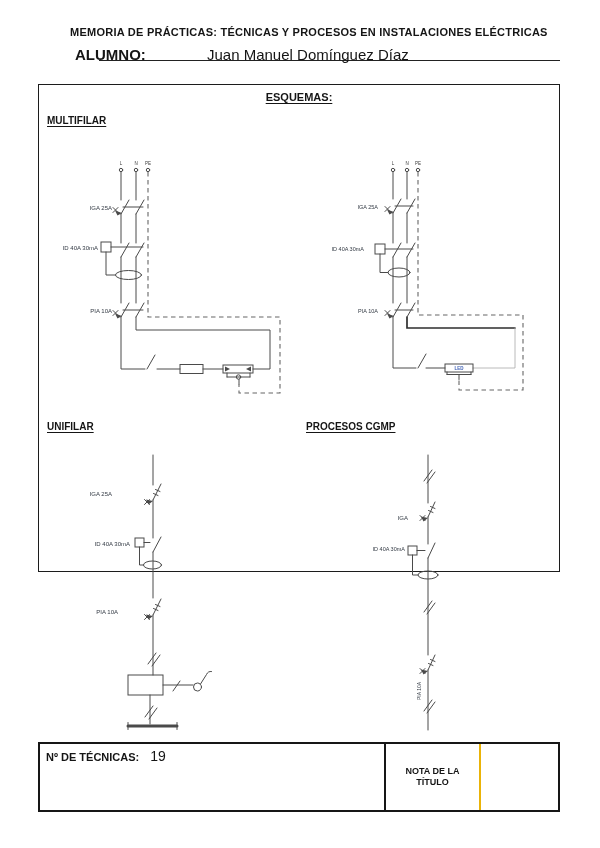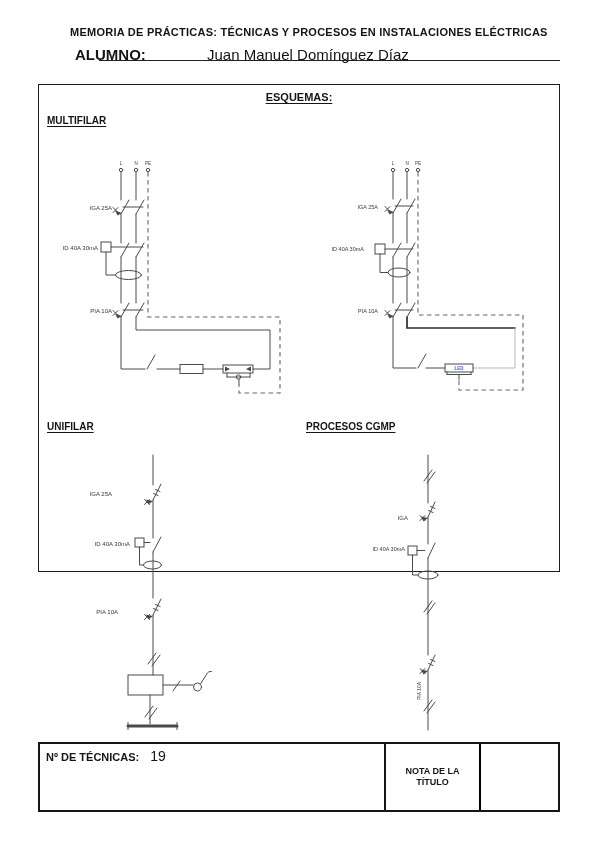--- a/index.html
+++ b/index.html
@@ -31,21 +31,21 @@
   .sym{fill:#4a4a4a;stroke:none;}
   .dlbl{font-family:"Liberation Sans",sans-serif;font-size:6px;fill:#333a44;}
   .dlbl-s{font-size:5.5px;}
   .end{text-anchor:end;}
   .cond{font-family:"Liberation Sans",sans-serif;font-size:4.5px;fill:#3a3a3a;text-anchor:middle;}
   .ledtxt{font-family:"Liberation Sans",sans-serif;font-size:4.5px;font-weight:bold;fill:#3b5db3;text-anchor:middle;}
   
   .ftable{position:absolute;left:38px;top:742px;width:522px;height:70px;border:2px solid #161616;
           box-sizing:border-box;display:flex;}
   .fcell-l{width:346px;border-right:2px solid #161616;box-sizing:border-box;padding:4px 0 0 6px;}
-  .fcell-m{width:95px;border-right:2px solid #000000;box-sizing:border-box;display:flex;flex-direction:column;
+  .fcell-m{width:95px;border-right:2px solid #eab308;box-sizing:border-box;display:flex;flex-direction:column;
            justify-content:center;align-items:center;text-align:center;font-size:9px;font-weight:bold;line-height:11px;}
   .fcell-r{flex:1;}
   .frow{font-size:11px;font-weight:bold;white-space:nowrap;}
   .frow .val{font-weight:normal;margin-left:11px;font-size:14px;}
   .frow2{margin-top:10px;}
 </style>
 </head>
 <body>
 
 <div class="page">

